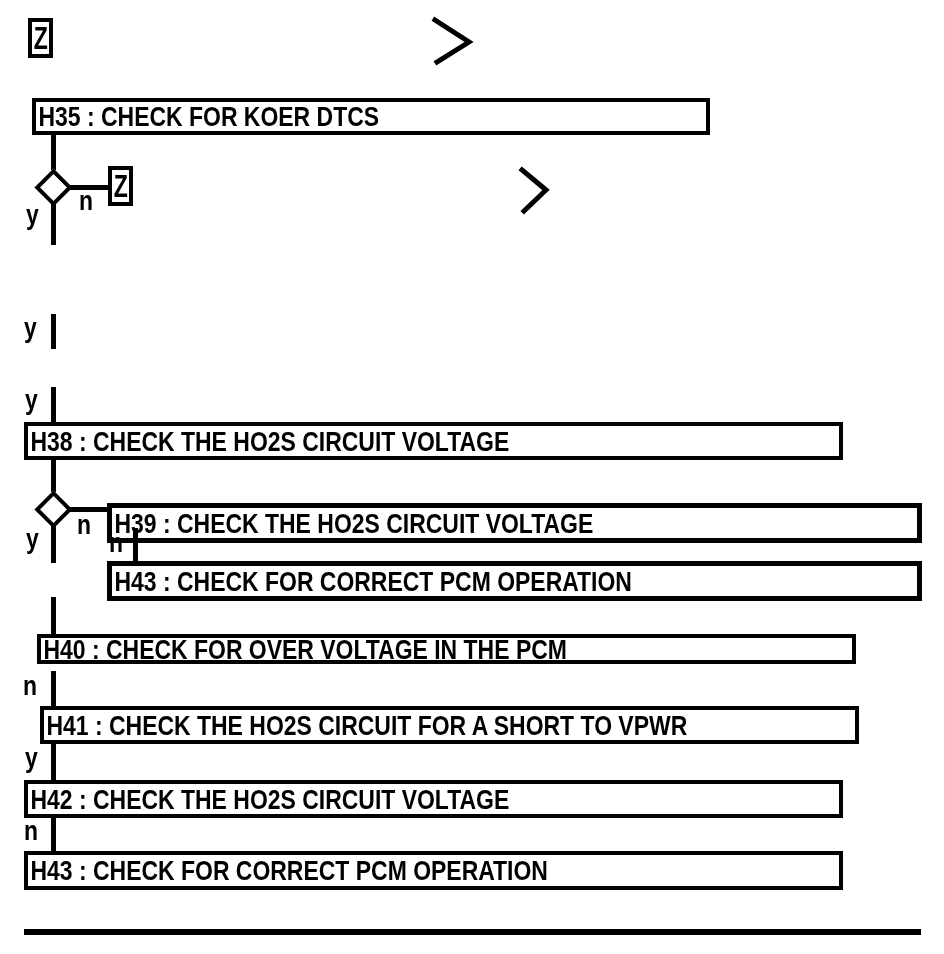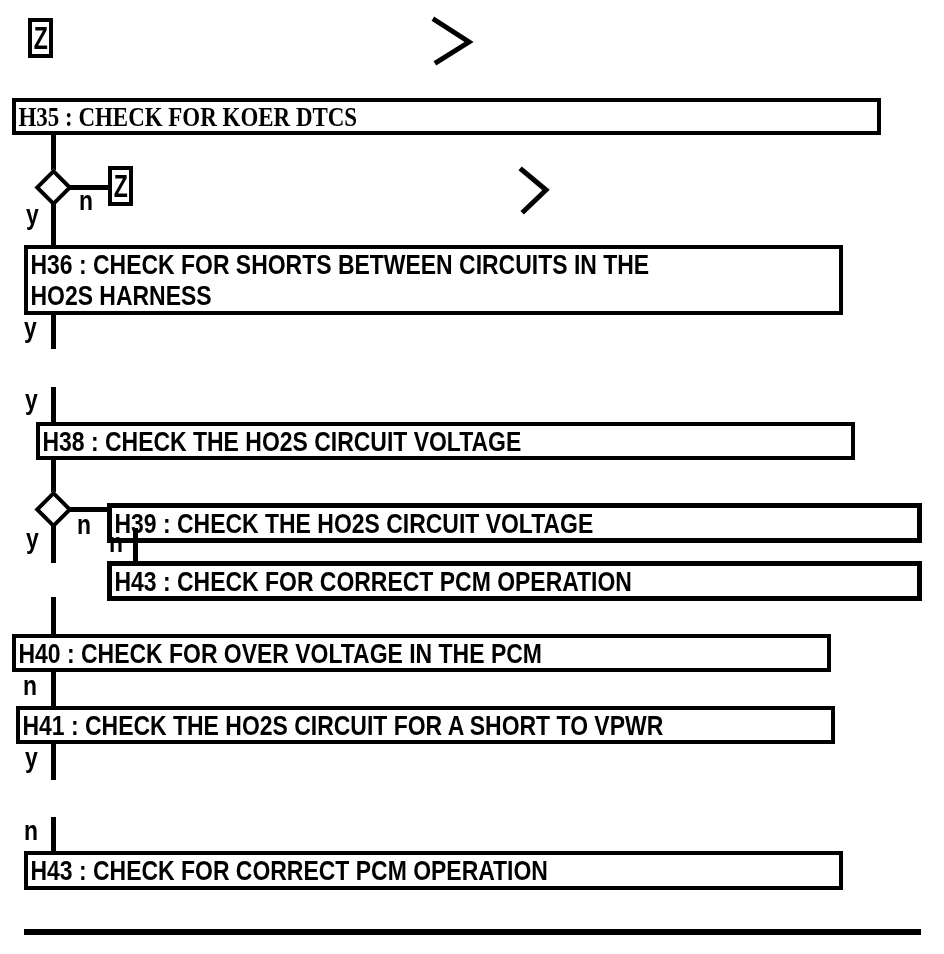--- a/index.html
+++ b/index.html
@@ -76,53 +76,49 @@
 
 <div id="canvas">
 
   <div class="zicon" style="left:28px; top:18px;">
     <span class="zg">Z</span>
   </div>
   <svg class="chev" style="left:430px; top:14px;" width="48" height="56" viewBox="0 0 48 56">
     <polyline points="5,6 39,28 7,48" fill="none" stroke="#000" stroke-width="5" stroke-linecap="square"></polyline>
   </svg>
 
-  <div class="step" style="left:12px; top:98px; width:869px; height:37px;font-family:Liberation Serif, serif;">
+  <div class="step" style="left:32px; top:98px; width:678px; height:37px;">
     <span class="t">H35 : CHECK FOR KOER DTCS</span>
   </div>
 
   <div class="vline" style="left:51px; top:134px; height:36px;"></div>
 
   <div class="diamond" style="left:40px; top:174px;"></div>
 
   <div class="hline" style="left:68px; top:185px; width:42px;"></div>
   <div class="zicon" style="left:108px; top:166px;">
     <span class="zg">Z</span>
   </div>
   <svg class="chev" style="left:514px; top:162px;" width="40" height="56" viewBox="0 0 40 56">
     <polyline points="8,8 32,28 10,49" fill="none" stroke="#000" stroke-width="5" stroke-linecap="square"></polyline>
   </svg>
   <div class="blabel" style="left:79px; top:188px;">n</div>
   <div class="blabel" style="left:26px; top:202px;">y</div>
 
   <div class="vline" style="left:51px; top:204px; height:41px;"></div>
 
-  <div class="step" style="left:24px; top:245px; width:819px; height:70px;">
-    <span class="t">H36 : CHECK FOR SHORTS BETWEEN CIRCUITS IN THE
-HO2S HARNESS</span>
-  </div>
 
   <div class="blabel" style="left:24px; top:315px;">y</div>
   <div class="vline" style="left:51px; top:314px; height:35px;"></div>
 
 
   <div class="blabel" style="left:25px; top:387px;">y</div>
   <div class="vline" style="left:51px; top:387px; height:35px;"></div>
 
-  <div class="step" style="left:36px; top:422px; width:819px; height:38px;">
+  <div class="step" style="left:24px; top:422px; width:819px; height:38px;">
     <span class="t">H38 : CHECK THE HO2S CIRCUIT VOLTAGE</span>
   </div>
 
   <div class="vline" style="left:51px; top:458px; height:34px;"></div>
   <div class="diamond" style="left:40px; top:496px;"></div>
 
   <div class="hline" style="left:68px; top:507px; width:41px;"></div>
   <div class="blabel" style="left:77px; top:512px;">n</div>
   <div class="blabel" style="left:26px; top:526px;">y</div>
 
@@ -133,34 +129,37 @@
   <div class="blabel" style="left:109px; top:530px;">n</div>
   <div class="vline" style="left:133px; top:528px; height:34px;"></div>
 
   <div class="step thick" style="left:107px; top:561px; width:815px; height:40px;">
     <span class="t">H43 : CHECK FOR CORRECT PCM OPERATION</span>
   </div>
 
   <div class="vline" style="left:51px; top:526px; height:37px;"></div>
   <div class="vline" style="left:51px; top:597px; height:37px;"></div>
 
-  <div class="step" style="left:12px; top:634px; width:819px; height:38px;">
+  <div class="step" style="left:37px; top:634px; width:819px; height:30px;">
     <span class="t">H40 : CHECK FOR OVER VOLTAGE IN THE PCM</span>
   </div>
 
   <div class="blabel" style="left:23px; top:673px;">n</div>
   <div class="vline" style="left:51px; top:671px; height:35px;"></div>
 
-  <div class="step" style="left:16px; top:706px; width:819px; height:38px;">
+  <div class="step" style="left:40px; top:706px; width:819px; height:38px;">
     <span class="t">H41 : CHECK THE HO2S CIRCUIT FOR A SHORT TO VPWR</span>
   </div>
 
   <div class="blabel" style="left:25px; top:745px;">y</div>
   <div class="vline" style="left:51px; top:743px; height:37px;"></div>
 
+  <div class="step" style="left:24px; top:780px; width:819px; height:38px;">
+    <span class="t">H42 : CHECK THE HO2S CIRCUIT VOLTAGE</span>
+  </div>
 
   <div class="blabel" style="left:24px; top:818px;">n</div>
   <div class="vline" style="left:51px; top:817px; height:34px;"></div>
 
   <div class="step" style="left:24px; top:851px; width:819px; height:39px;">
     <span class="t">H43 : CHECK FOR CORRECT PCM OPERATION</span>
   </div>
 
   <div class="rule" style="left:24px; top:929px; width:897px; height:6px;"></div>
 

